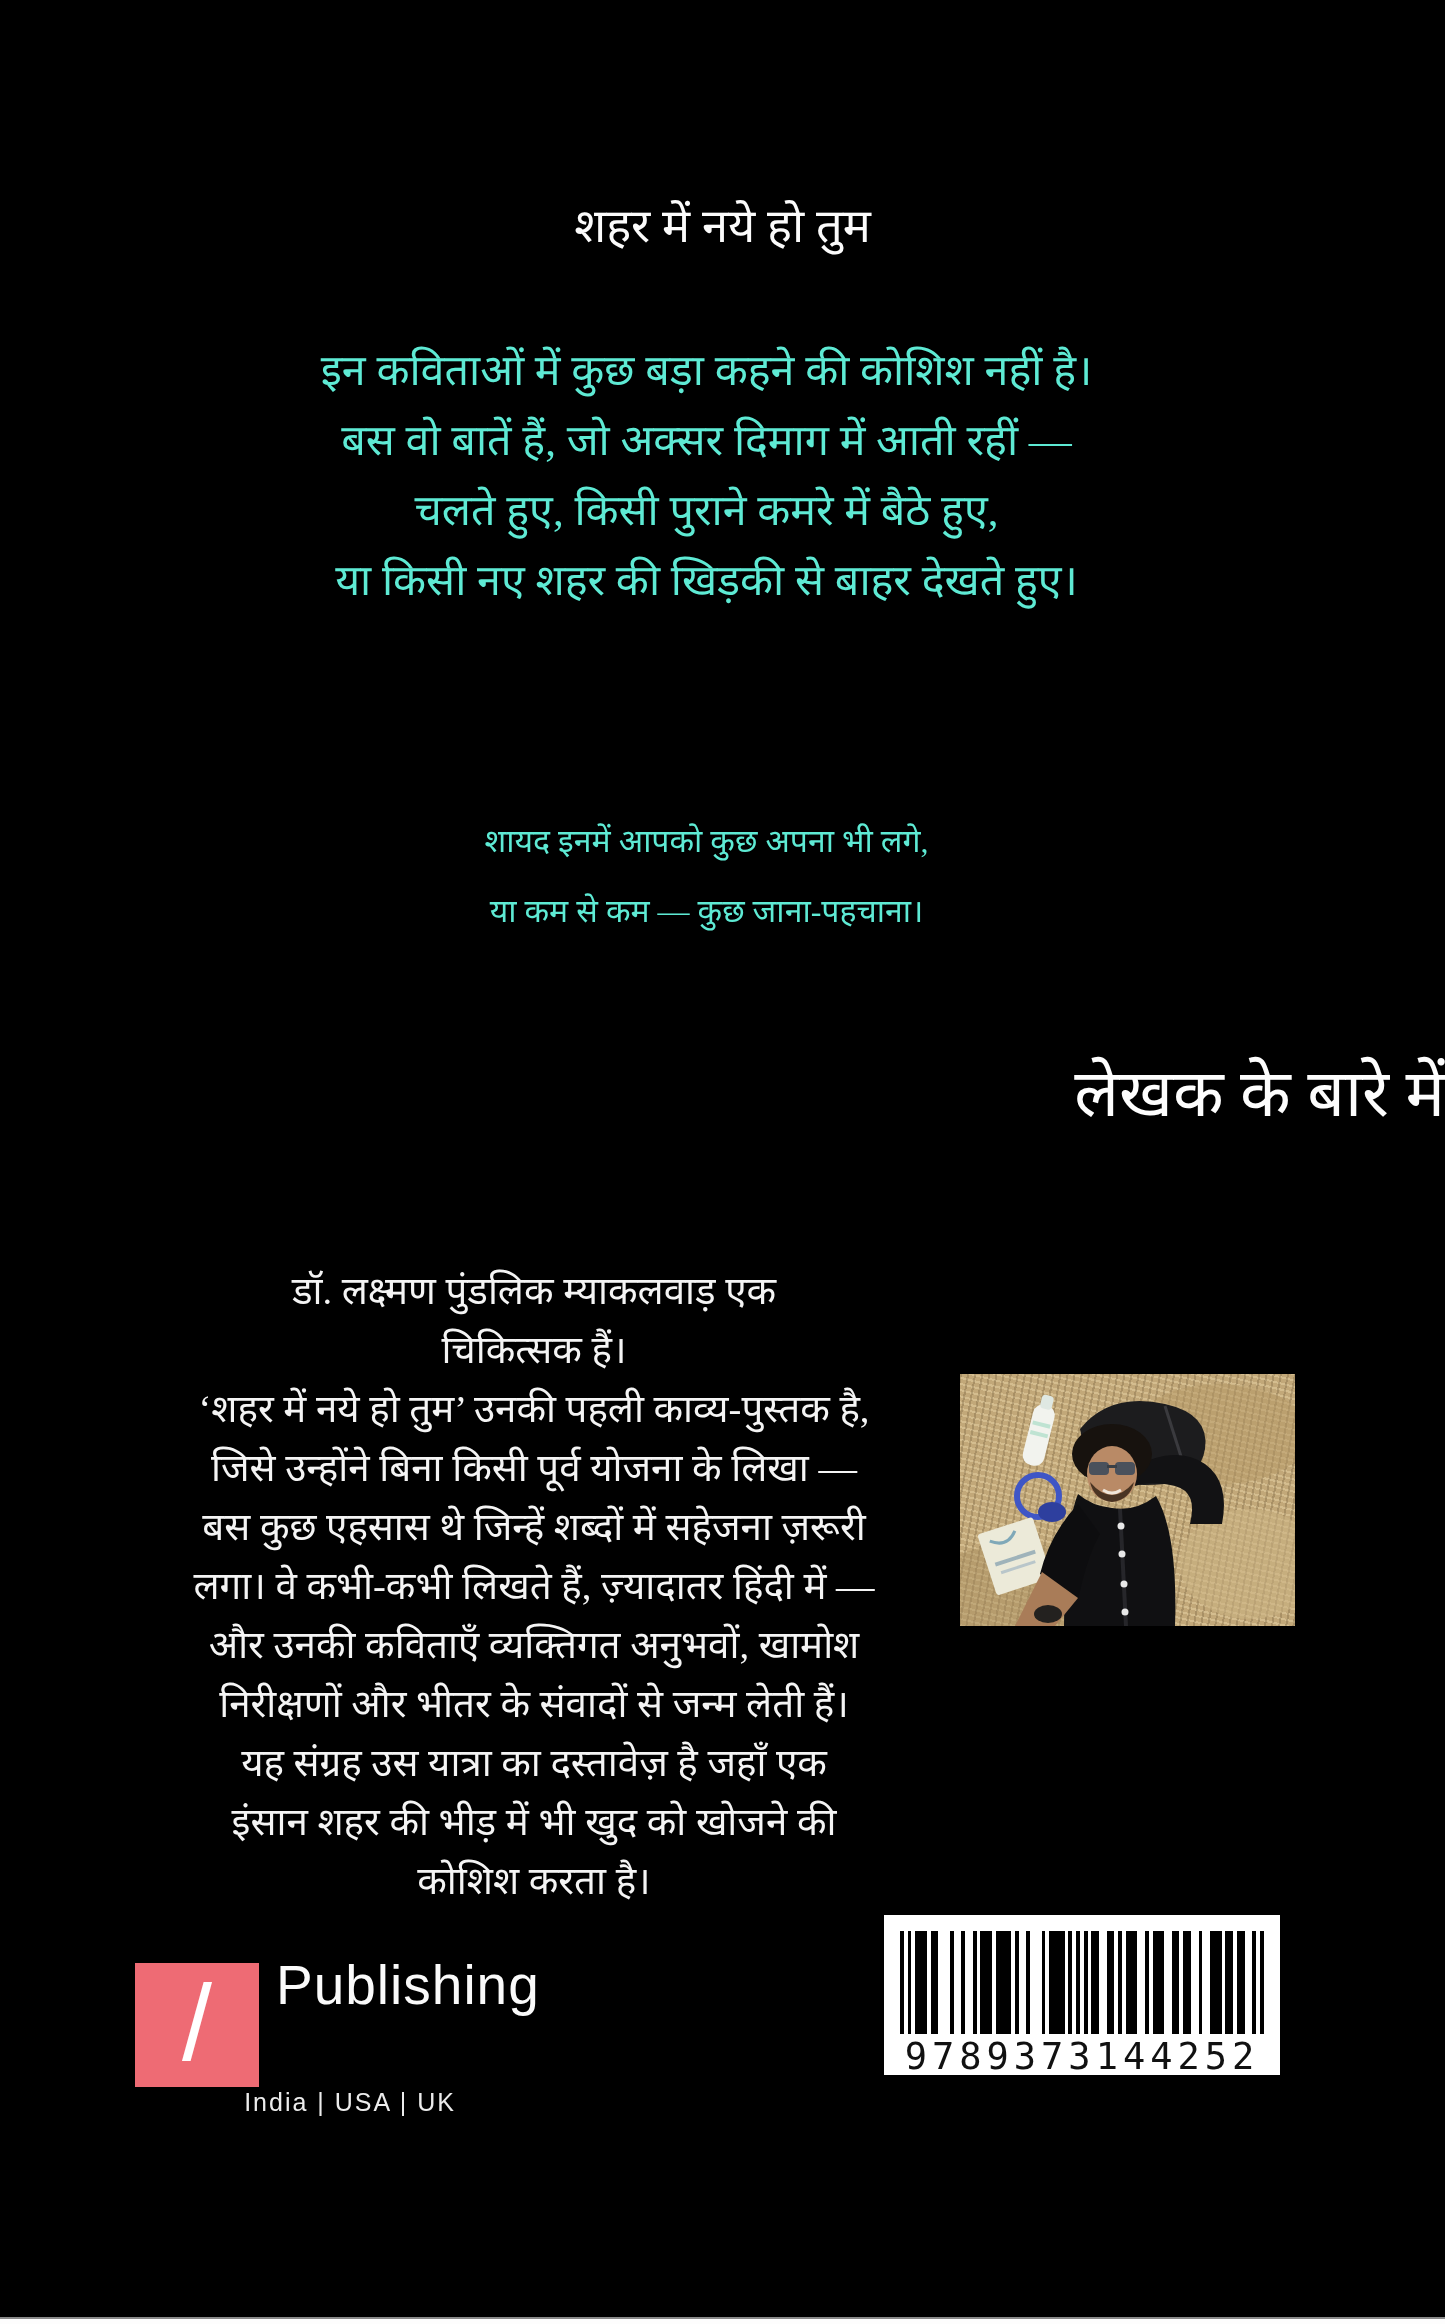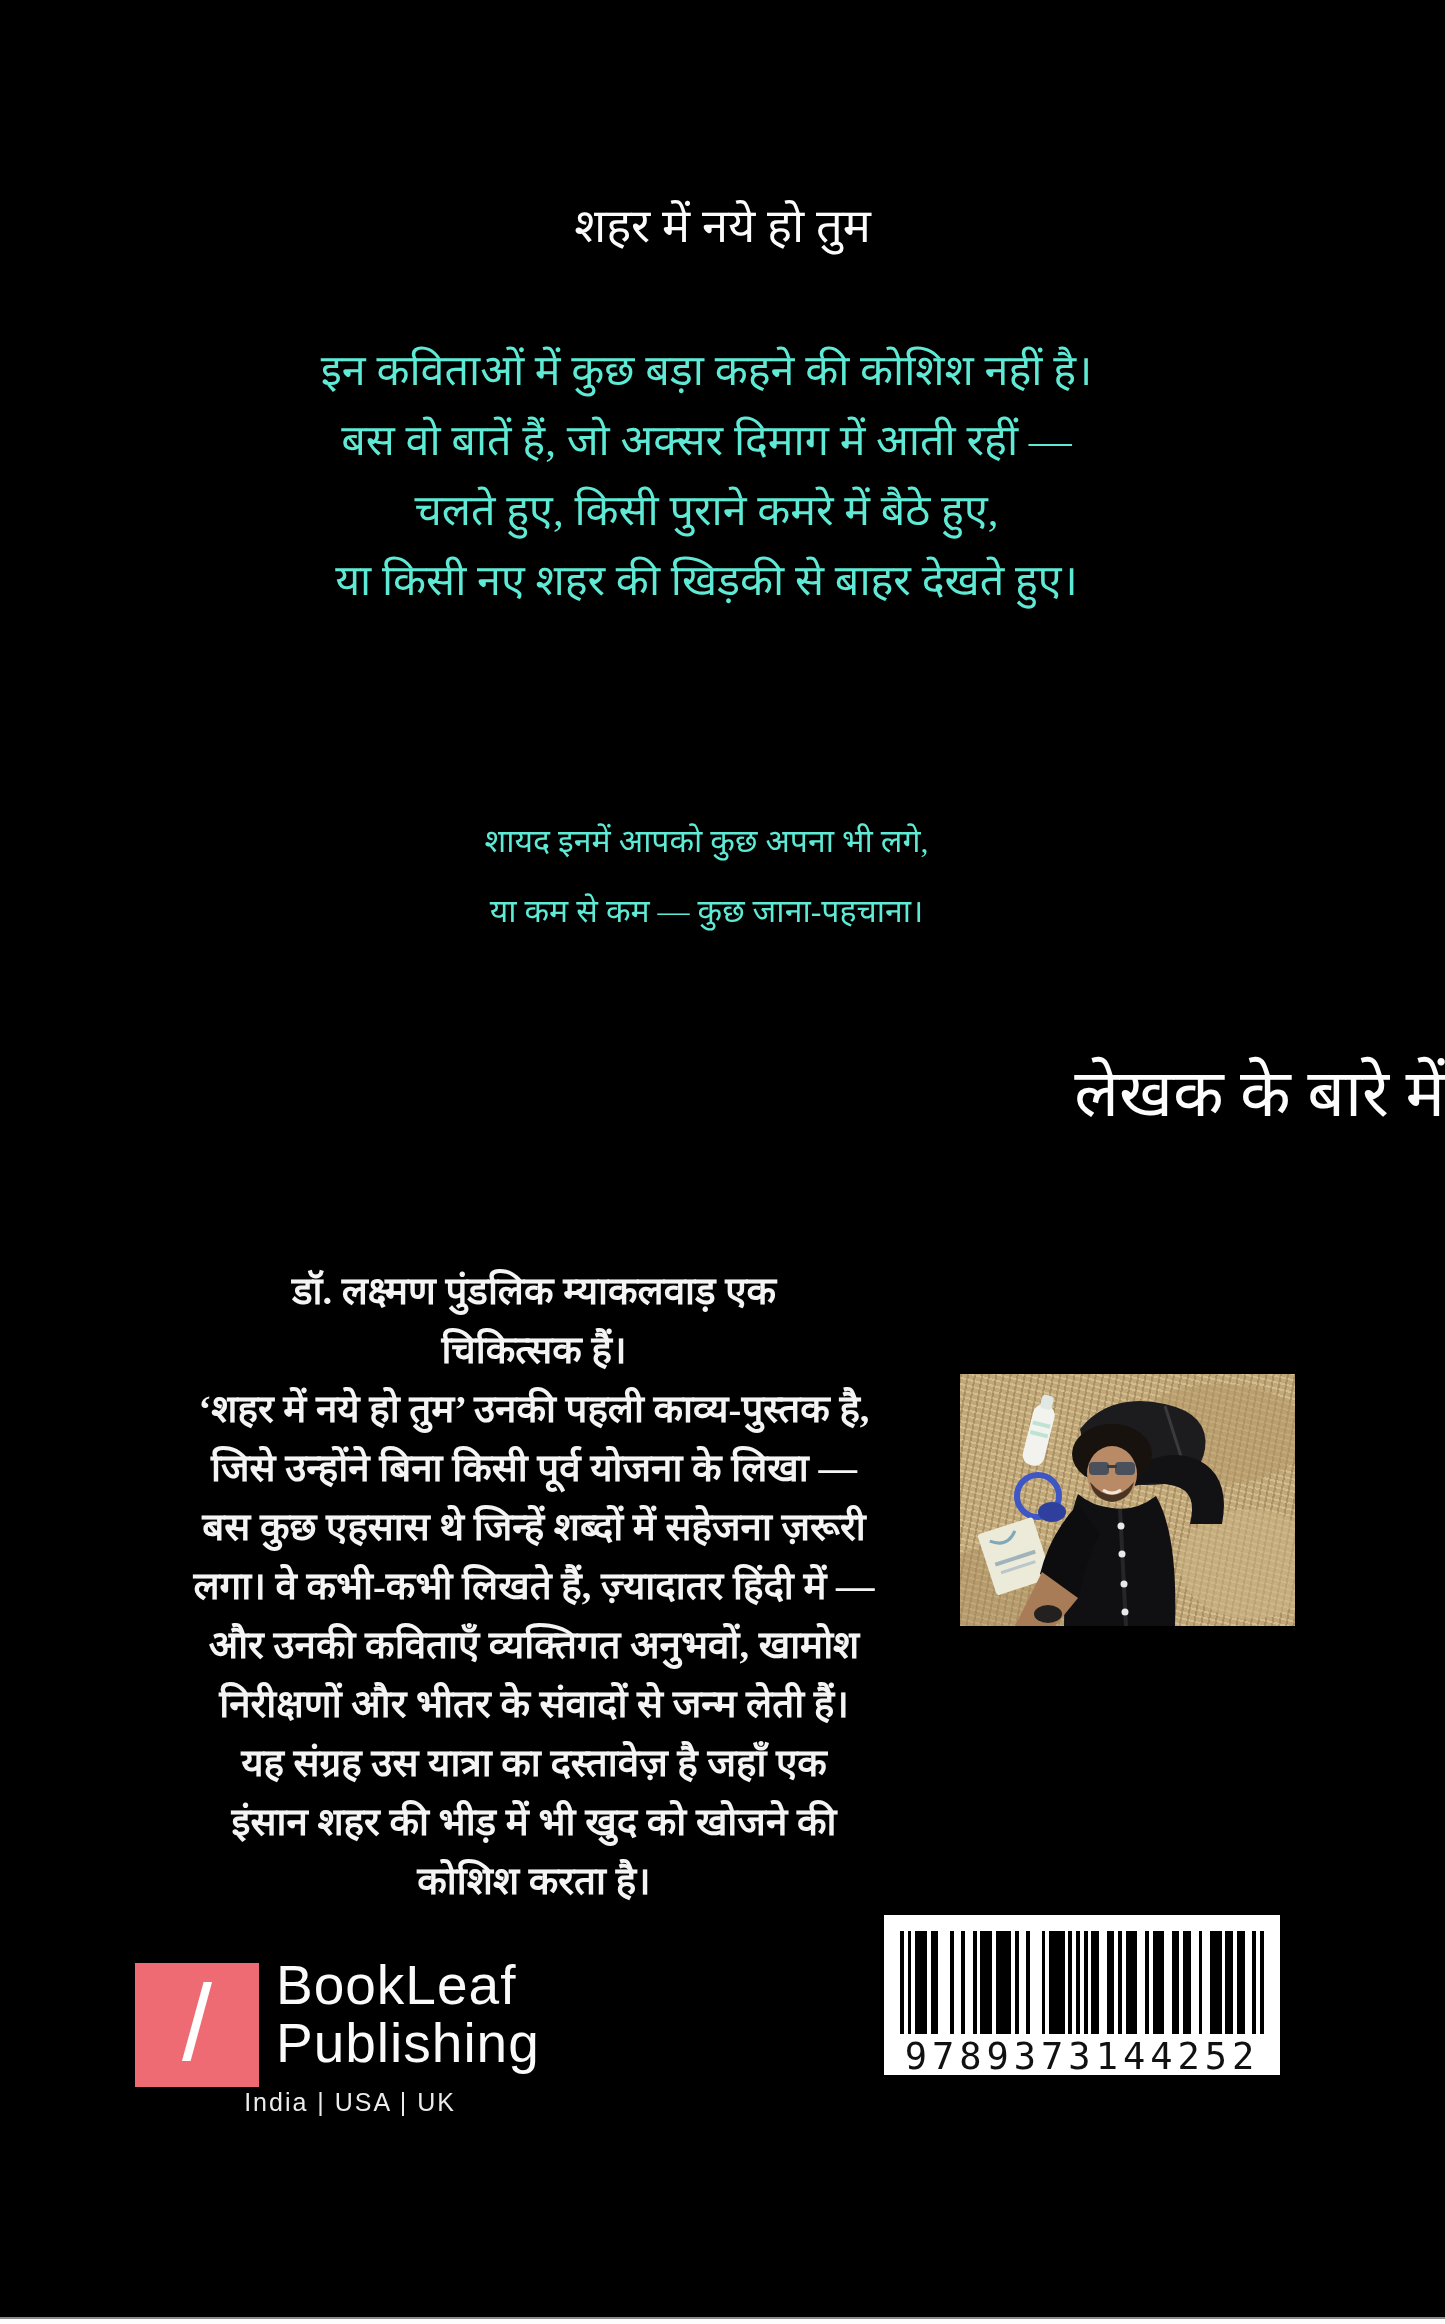--- a/index.html
+++ b/index.html
@@ -19,21 +19,21 @@
   .para{position:absolute;left:54px;width:1305px;color:#5eead4;}
   .para-intro{top:336px;font-size:43px;line-height:70px;}
   .para-note{top:652px;font-size:43px;line-height:70px;}
   .para-hope{top:806px;font-size:32px;line-height:70px;}
   .about-heading{
     position:absolute;top:1054px;left:0;width:100%;
     font-size:66px;line-height:1.2;text-align:right;color:#fdfdfd;
   }
   .bio-row{
     position:absolute;top:1262px;left:108px;width:1190px;
-    display:flex;align-items:flex-start;font-weight:bold;
+    display:flex;align-items:flex-start;
   }
   .bio-text{
     width:852px;flex:0 0 852px;
     font-size:38.5px;line-height:59px;
     white-space:pre-line;text-align:center;color:#f4f4f4;
   }
   .photo-frame{
     flex:0 0 335px;width:335px;height:252px;margin-top:112px;
     background:
       repeating-linear-gradient(100deg, rgba(90,70,40,.25) 0 2px, rgba(0,0,0,0) 2px 7px),
@@ -166,21 +166,20 @@
         <path d="M82,198 L118,224 L95,252 L55,252 Z" fill="#a97c58"></path>
         <ellipse cx="88" cy="240" rx="14" ry="9" fill="#23211f"></ellipse>
       </svg>
     </div>
   </div>
 
   <div class="logo-box" id="logo-box" style="background: rgb(238, 107, 116);">
     <span class="logo-slash">/</span>
   </div>
   <div class="brand">
-    <div class="brand-line">BookLeaf</div>
     <div class="brand-line">Publishing</div>
   </div>
   <div class="regions">India | USA | UK</div>
 
   <div class="barcode">
     <div class="bars" id="barcode-bars">
         <div style="width: 3.83158px; background: rgb(0, 0, 0);"></div>
         <div style="width: 3.83158px; background: rgb(255, 255, 255);"></div>
         <div style="width: 3.83158px; background: rgb(0, 0, 0);"></div>
         <div style="width: 3.83158px; background: rgb(255, 255, 255);"></div>

